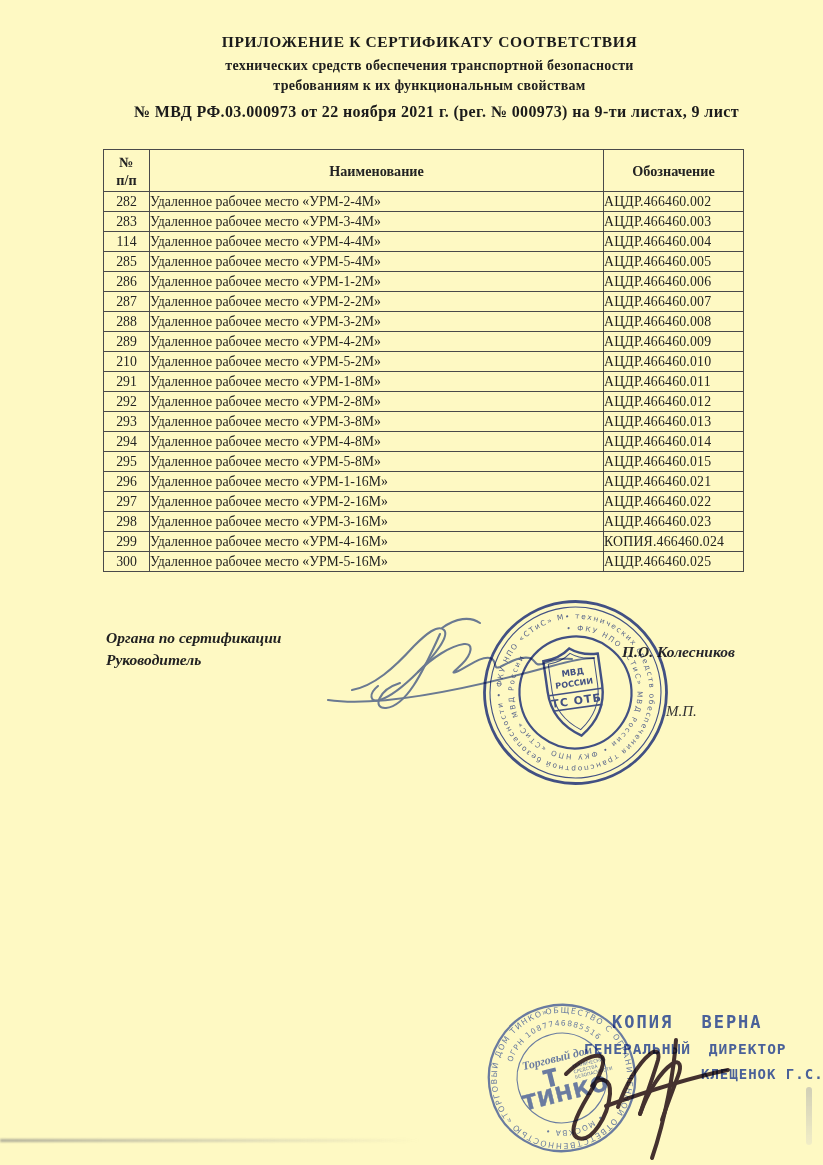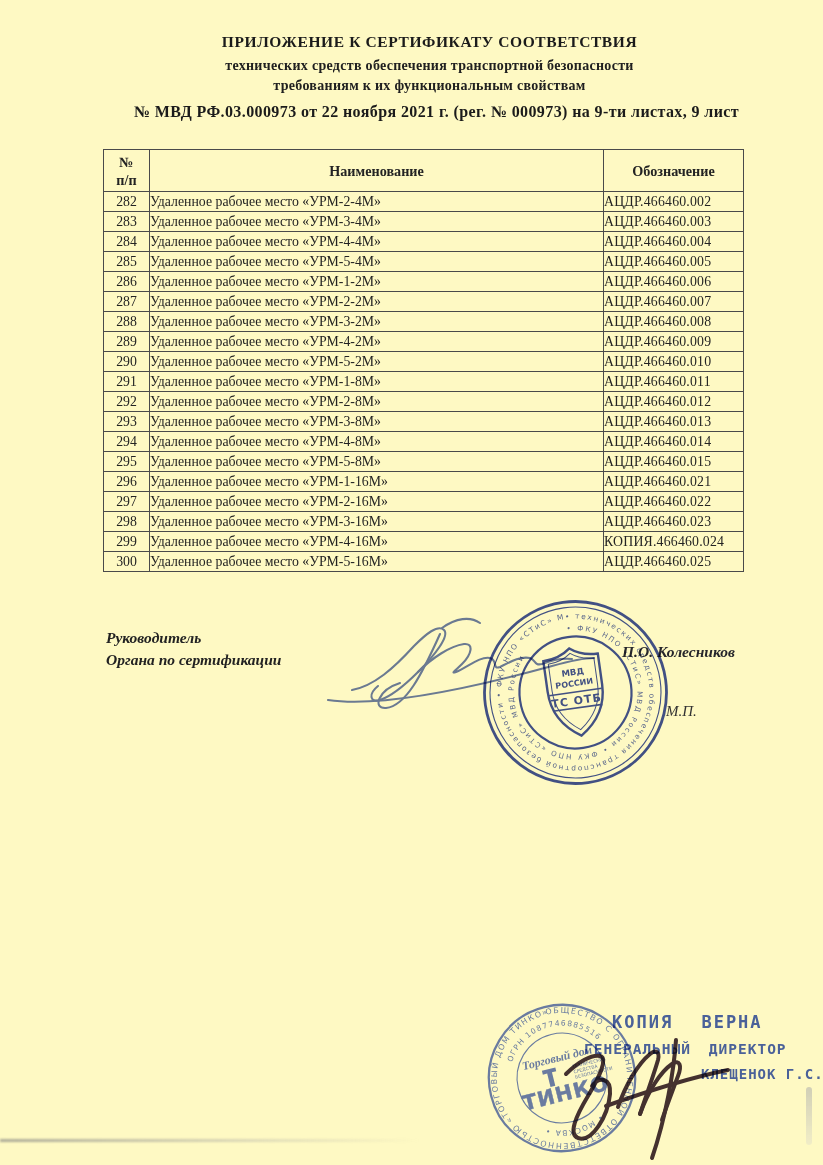--- a/index.html
+++ b/index.html
@@ -77,21 +77,21 @@
           <td class="col-num">282</td>
           <td class="col-name">Удаленное рабочее место «УРМ-2-4М»</td>
           <td class="col-desig">АЦДР.466460.002</td>
         </tr>
         <tr>
           <td class="col-num">283</td>
           <td class="col-name">Удаленное рабочее место «УРМ-3-4М»</td>
           <td class="col-desig">АЦДР.466460.003</td>
         </tr>
         <tr>
-          <td class="col-num">284</td>
+          <td class="col-num">114</td>
           <td class="col-name">Удаленное рабочее место «УРМ-4-4М»</td>
           <td class="col-desig">АЦДР.466460.004</td>
         </tr>
         <tr>
           <td class="col-num">285</td>
           <td class="col-name">Удаленное рабочее место «УРМ-5-4М»</td>
           <td class="col-desig">АЦДР.466460.005</td>
         </tr>
         <tr>
           <td class="col-num">286</td>
@@ -107,21 +107,21 @@
           <td class="col-num">288</td>
           <td class="col-name">Удаленное рабочее место «УРМ-3-2М»</td>
           <td class="col-desig">АЦДР.466460.008</td>
         </tr>
         <tr>
           <td class="col-num">289</td>
           <td class="col-name">Удаленное рабочее место «УРМ-4-2М»</td>
           <td class="col-desig">АЦДР.466460.009</td>
         </tr>
         <tr>
-          <td class="col-num">290</td>
+          <td class="col-num">210</td>
           <td class="col-name">Удаленное рабочее место «УРМ-5-2М»</td>
           <td class="col-desig">АЦДР.466460.010</td>
         </tr>
         <tr>
           <td class="col-num">291</td>
           <td class="col-name">Удаленное рабочее место «УРМ-1-8М»</td>
           <td class="col-desig">АЦДР.466460.011</td>
         </tr>
         <tr>
           <td class="col-num">292</td>
@@ -165,22 +165,22 @@
         </tr>
         <tr>
           <td class="col-num">300</td>
           <td class="col-name">Удаленное рабочее место «УРМ-5-16М»</td>
           <td class="col-desig">АЦДР.466460.025</td>
         </tr>
       </tbody>
   </table>
 
   <div class="role-block">
+    <div>Органа по сертификации</div>
     <div>Руководитель</div>
-    <div>Органа по сертификации</div>
   </div>
 
   <div class="signer-name">П.О. Колесников</div>
   <div class="seal-abbr">М.П.</div>
 
   <svg class="sig-blue" width="280" height="110" viewBox="0 0 280 110">
     <g fill="none" stroke="#5b6fb7" stroke-width="2.1" stroke-linecap="round" opacity="0.9">
       <path d="M6,96 C60,104 150,84 230,62 C248,57 262,54 272,54"></path>
       <path d="M30,86 C52,82 72,64 92,42 C104,30 116,20 122,26 C128,32 112,52 96,68 C84,80 70,92 58,96 C48,99 46,90 56,82"></path>
       <path d="M96,68 C110,54 128,42 142,40 C152,39 150,50 140,60 C134,66 128,70 134,68 C146,63 158,52 168,54 C176,56 170,66 178,63 C188,58 198,52 208,54 C214,56 212,62 220,60 C230,56 240,54 250,55"></path>

